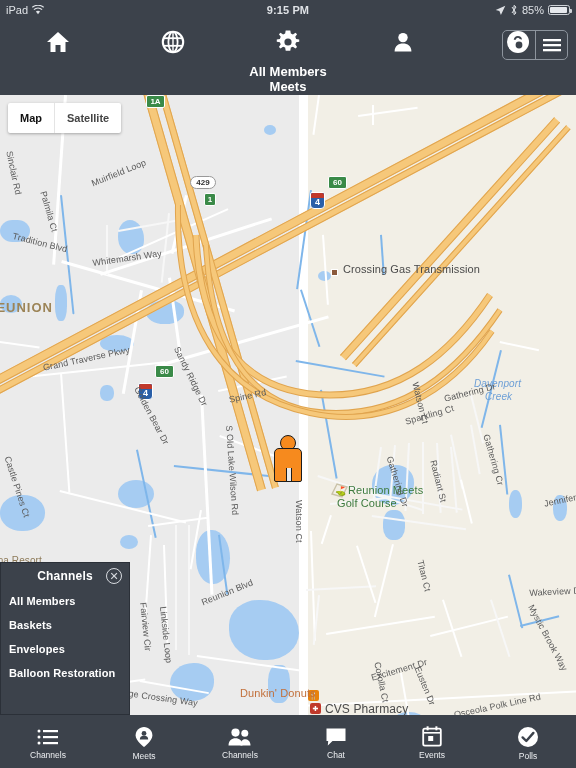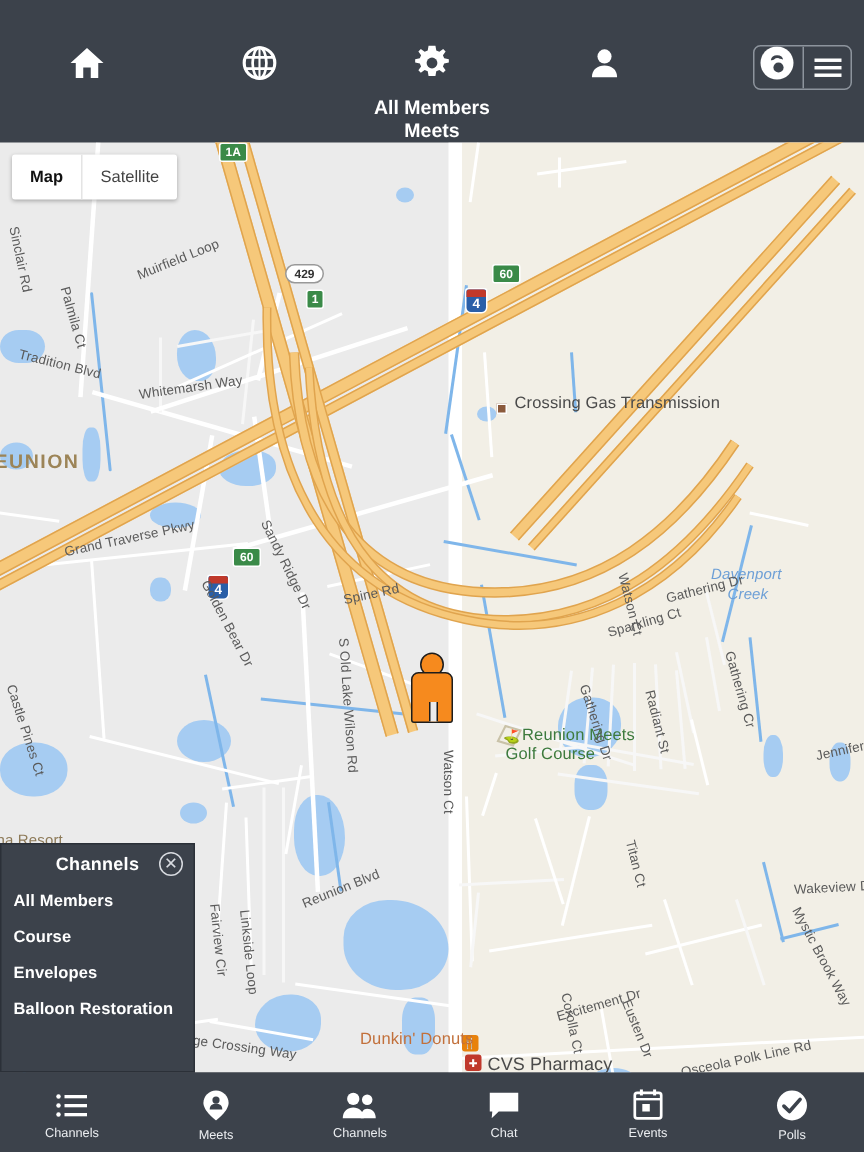--- a/index.html
+++ b/index.html
@@ -123,21 +123,21 @@
     position: absolute; top: 8px; left: 8px; height: 30px;
     background: #fff; border-radius: 2px; display: flex;
     box-shadow: 0 1px 3px rgba(0,0,0,.3); overflow: hidden;
     z-index: 40;
   }
   .maptype > div {
     padding: 0 12px; display: flex; align-items: center;
     font-size: 11px; color: #444;
   }
   .maptype > div.active { font-weight: bold; color: #111; }
-  .maptype > div + div { border-left: 1px solid #e4e4e4; }
+  .maptype > div + div { border-left: 1px solid #e4e4e4; font-weight: bold; }
 
   
   .pegman { position: absolute; z-index: 35; }
   .pegman .head {
     width: 16px; height: 16px; border-radius: 50%;
     background: #f68a1e; border: 1.5px solid #1c1c1c;
     position: absolute; left: 6px; top: 0;
   }
   .pegman .body {
     position: absolute; top: 13px; left: 0; width: 28px; height: 34px;
@@ -193,20 +193,43 @@
     color: #fff; padding-top: 3px;
   }
   .tab-label { font-size: 8.5px; color: #eceef1; }
   svg { display: block; }
 </style>
 </head>
 <body>
 
 <div id="app">
 
+  <div class="statusbar">
+    <div class="sb-left">
+      <span>iPad</span>
+      <svg width="12" height="10" viewBox="0 0 12 10">
+        <path d="M6 9.2 L3.9 6.6 A3.4 3.4 0 0 1 8.1 6.6 Z" fill="#dfe2e6"></path>
+        <path d="M1.9 4.6 A6.2 6.2 0 0 1 10.1 4.6" stroke="#dfe2e6" stroke-width="1.2" fill="none"></path>
+        <path d="M0.3 2.4 A8.6 8.6 0 0 1 11.7 2.4" stroke="#dfe2e6" stroke-width="1.2" fill="none"></path>
+      </svg>
+    </div>
+    <div class="sb-center">9:15 PM</div>
+    <div class="sb-right">
+      <svg width="11" height="11" viewBox="0 0 11 11">
+        <path d="M10.3 0.7 L0.7 4.9 L4.4 6.1 L5.9 9.9 Z" fill="#dfe2e6"></path>
+      </svg>
+      <svg width="8" height="12" viewBox="0 0 8 12">
+        <path d="M2 3 L6 9 L4 10.6 L4 1.4 L6 3 L2 9" stroke="#dfe2e6" stroke-width="1" fill="none"></path>
+      </svg>
+      <span>85%</span>
+      <span class="batt">
+          <i id="batt-fill" style="width: 17px;"></i>
+        </span>
+    </div>
+  </div>
 
   <div class="toolbar">
     <div class="tb-icons">
       <div>
         <svg width="26" height="26" viewBox="0 0 26 26">
           <path d="M13 3 L24 13 L20.5 13 L20.5 23 L15.5 23 L15.5 16 L10.5 16 L10.5 23 L5.5 23 L5.5 13 L2 13 Z" fill="#fff"></path>
         </svg>
       </div>
       <div>
         <svg width="26" height="26" viewBox="0 0 26 26">
@@ -456,21 +479,21 @@
       <div>Satellite</div>
     </div>
   </div>
 
   <div class="channels">
     <div class="ch-head">
       <span class="ch-title">Channels</span>
       <span class="ch-close">✕</span>
     </div>
     <div class="ch-item">All Members</div>
-    <div class="ch-item">Course</div>
+    <div class="ch-item">Baskets</div>
     <div class="ch-item">Envelopes</div>
     <div class="ch-item">Balloon Restoration</div>
   </div>
 
   <div class="tabbar">
 
     <div class="tab">
       <svg width="24" height="20" viewBox="0 0 24 20">
         <circle cx="3" cy="4" r="1.5" fill="#fff"></circle>
           <rect x="7" y="3" width="15" height="2.2" fill="#fff"></rect>

